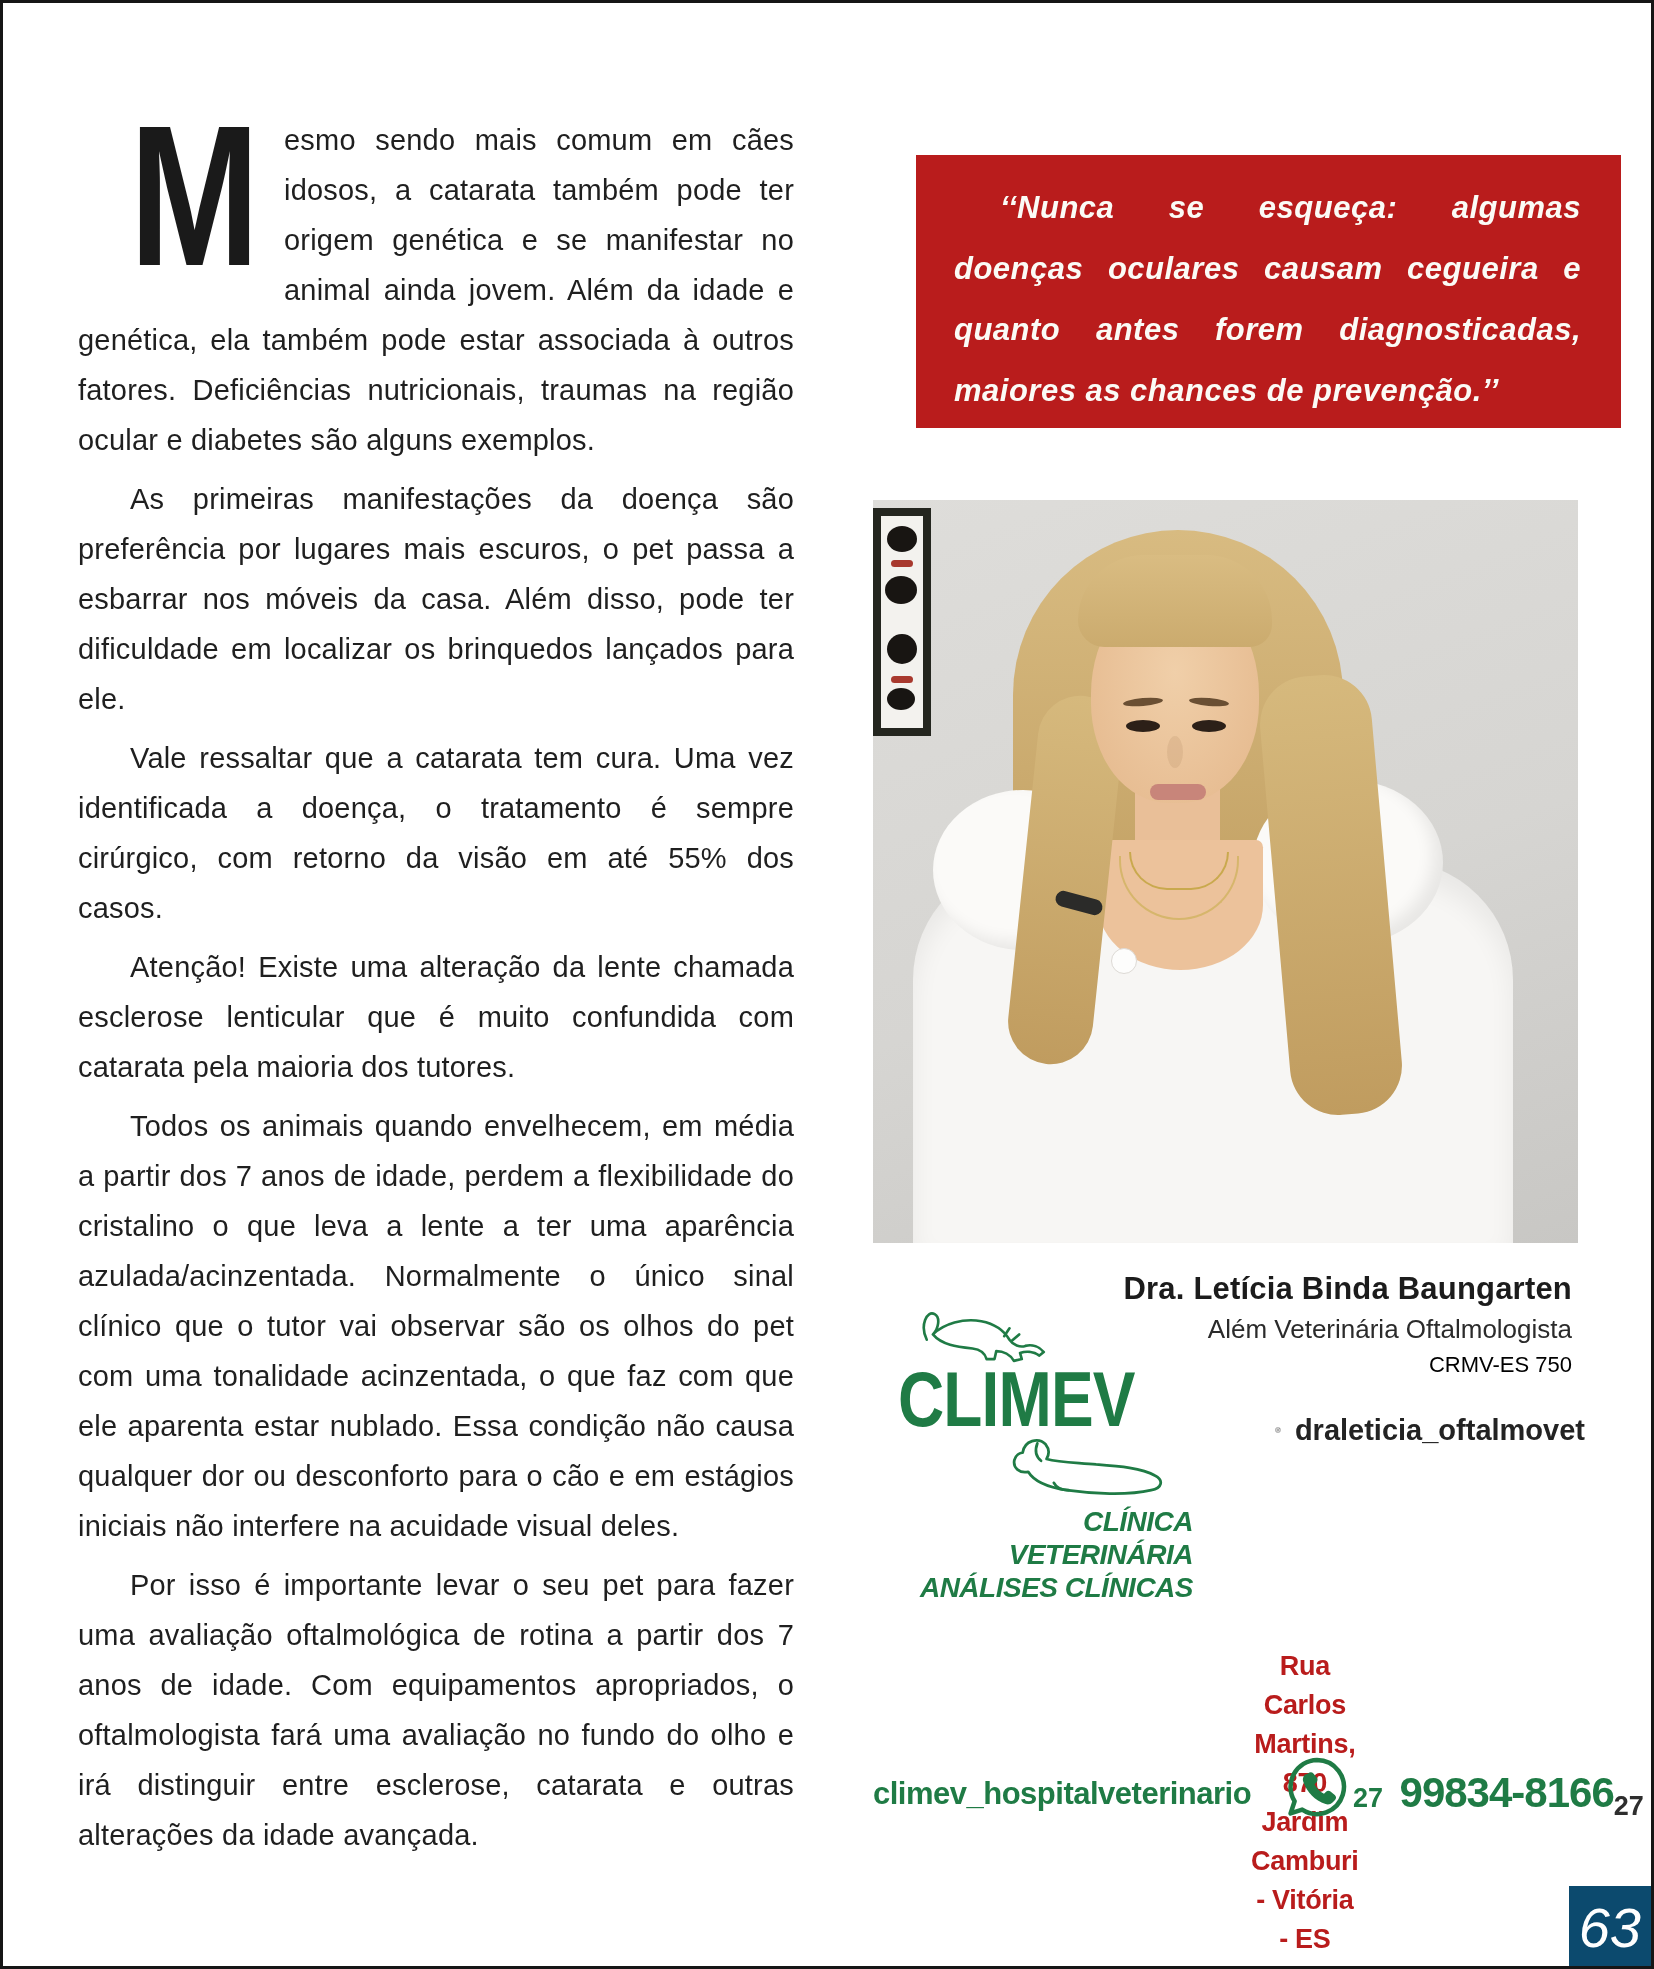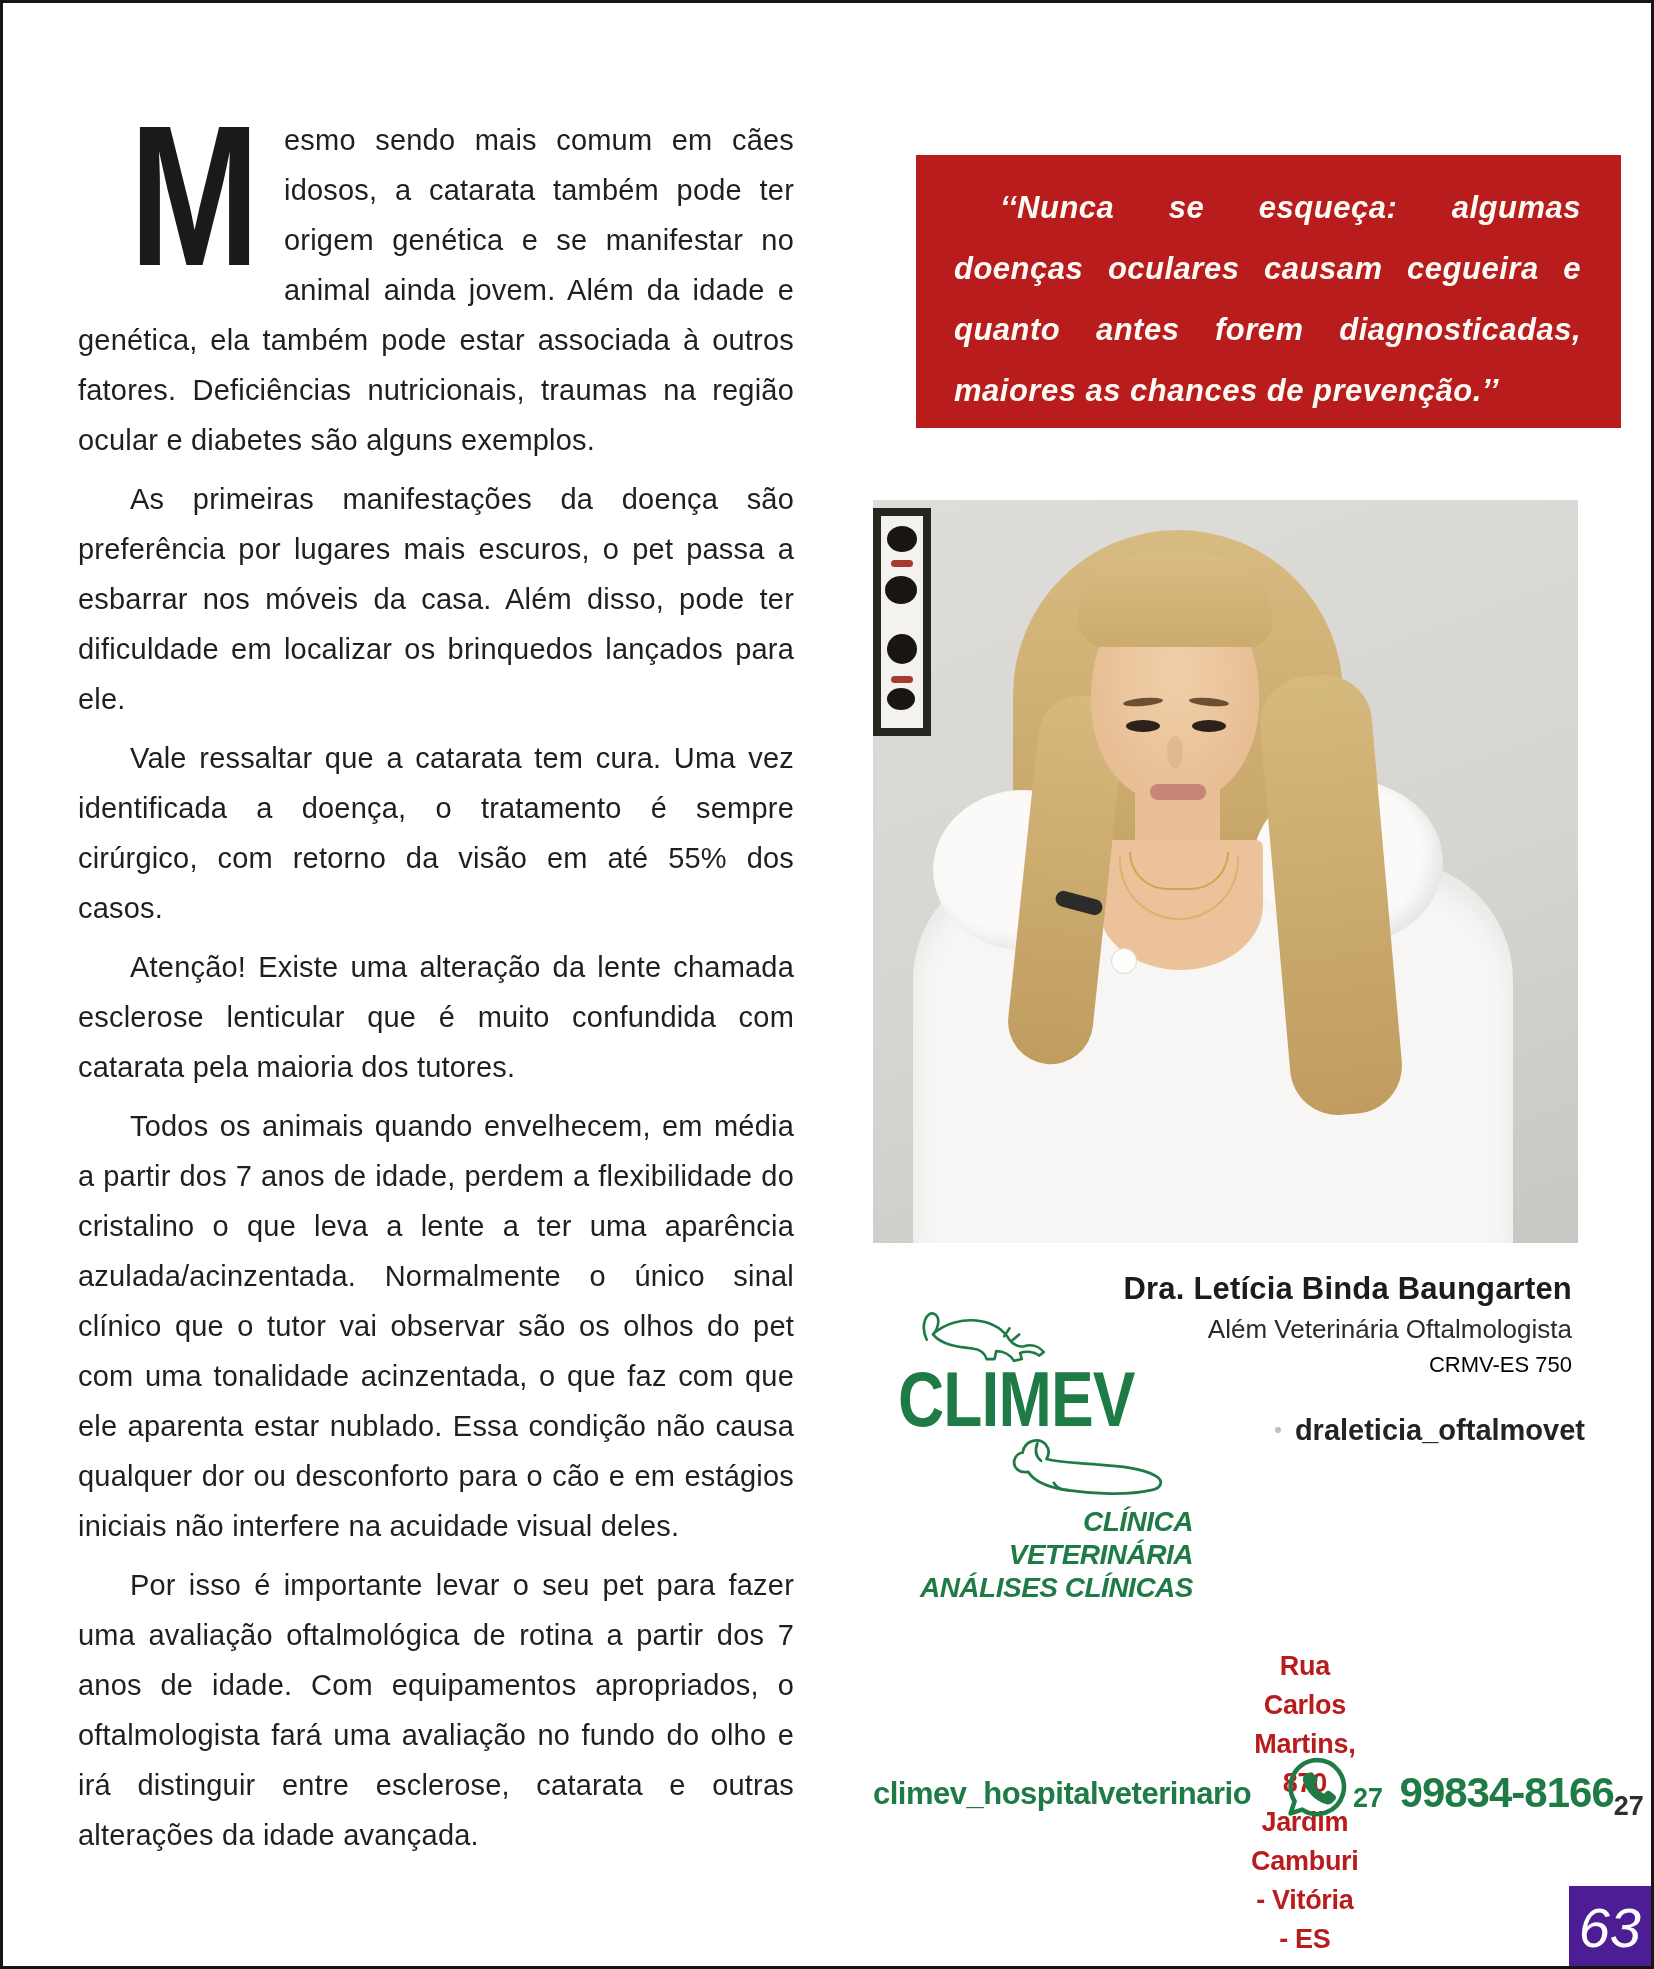--- a/index.html
+++ b/index.html
@@ -118,21 +118,21 @@
     font-size:27px; line-height:39px; letter-spacing:-0.3px; }
   .phone-line { white-space:nowrap; }
   .phone-line .area { font-size:27px; font-weight:bold; margin-right:9px; }
   .phone-line .num { font-size:42px; font-weight:800; letter-spacing:-1px; }
   .phone-green { margin-top:12px; color:#1F7B45; }
   .phone-dark { margin-top:27px; color:#2e2e2e; }
 
   
   .page-number {
     position:absolute; right:0; bottom:0; width:82px; height:80px;
-    background:#4c1d95; color:#ffffff; font-style:italic; font-size:56px;
+    background:#0c4a6e; color:#ffffff; font-style:italic; font-size:56px;
     display:flex; align-items:flex-end; justify-content:flex-end;
     padding:0 10px 6px 0; box-sizing:border-box;
   }
 </style>
 </head>
 <body>
 
 <div class="page">
 
   <main class="article">

